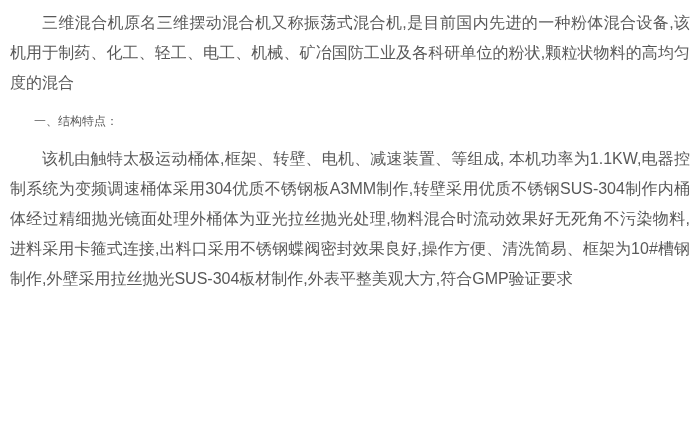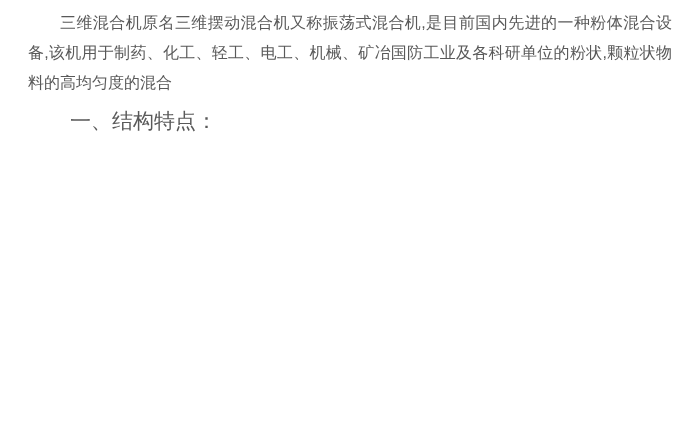--- a/index.html
+++ b/index.html
@@ -10,41 +10,42 @@
   body {
     width: 700px;
     height: 436px;
     background: #ffffff;
     overflow: hidden;
     font-family: "Liberation Sans", sans-serif;
   }
   .doc {
     box-sizing: border-box;
     width: 700px;
-    padding: 0 28px;
+    padding: 0 10px;
     color: #595959;
     font-size: 16px;
     line-height: 30px;
     text-align: justify;
   }
   .para {
     margin: 8px 0;
     text-indent: 2em;
     word-wrap: break-word;
   }
   .section-heading {
     margin: 8px 0;
     text-indent: 2em;
     font-weight: normal;
-    font-size: 21px;
+    font-size: 12px;
     color: #595959;
   }
 </style>
 </head>
 <body>
 
 <div class="doc">
   <p class="para">三维混合机原名三维摆动混合机又称振荡式混合机,是目前国内先进的一种粉体混合设备,该机用于制药、化工、轻工、电工、机械、矿冶国防工业及各科研单位的粉状,颗粒状物料的高均匀度的混合</p>
 
 
   <h2 class="section-heading">一、结构特点：</h2>
 
+  <p class="para">该机由触特太极运动桶体,框架、转壁、电机、减速装置、等组成, 本机功率为1.1KW,电器控制系统为变频调速桶体采用304优质不锈钢板A3MM制作,转壁采用优质不锈钢SUS-304制作内桶体经过精细抛光镜面处理外桶体为亚光拉丝抛光处理,物料混合时流动效果好无死角不污染物料,进料采用卡箍式连接,出料口采用不锈钢蝶阀密封效果良好,操作方便、清洗简易、框架为10#槽钢制作,外壁采用拉丝抛光SUS-304板材制作,外表平整美观大方,符合GMP验证要求</p>
 </div>
 
 </body></html>

